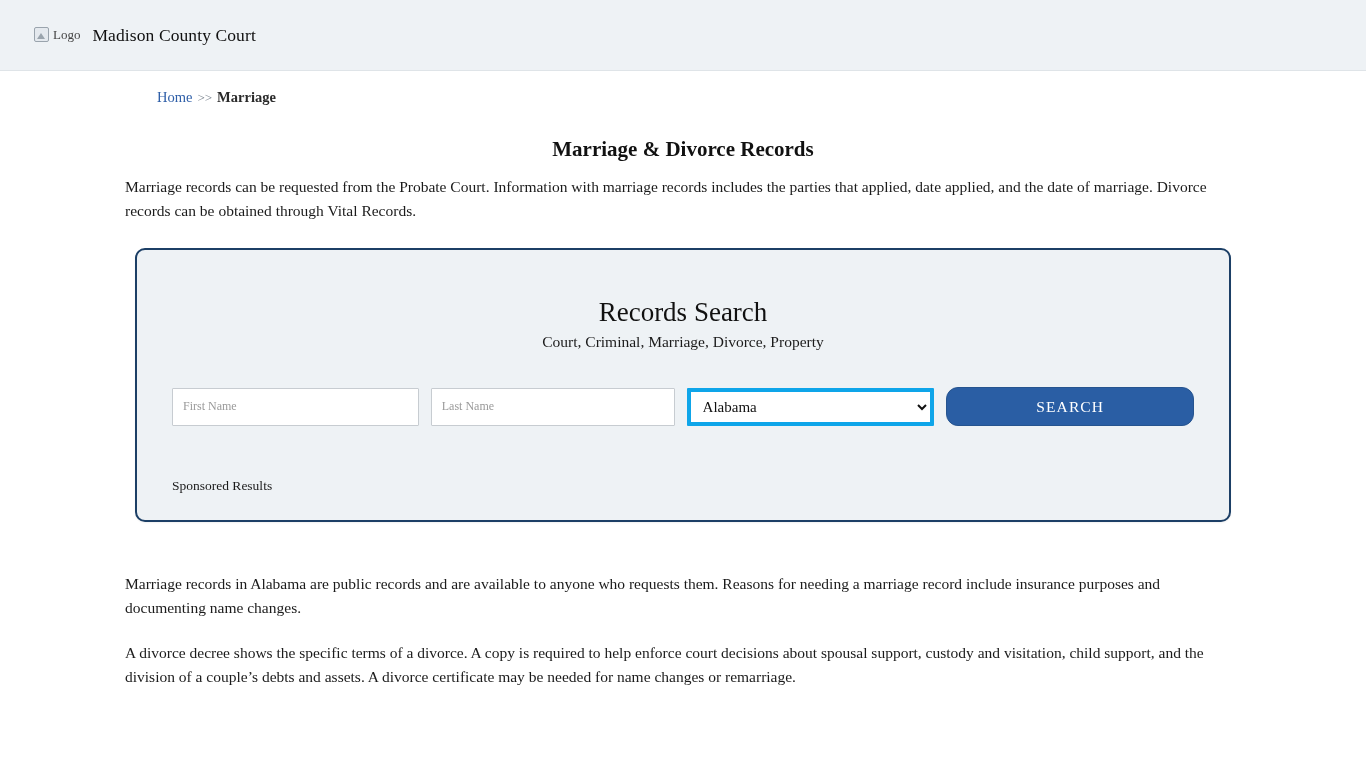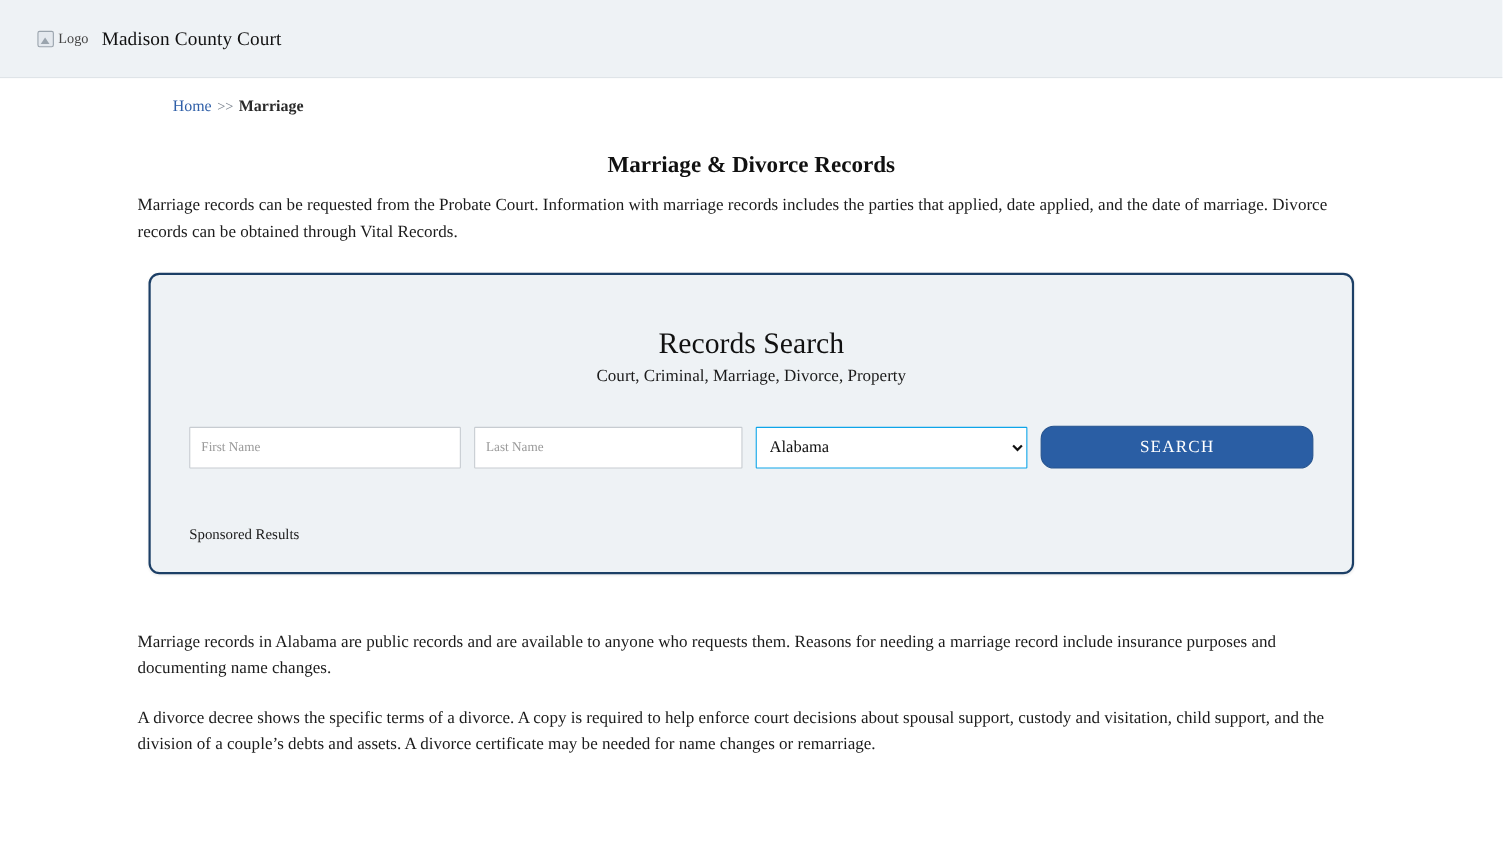--- a/index.html
+++ b/index.html
@@ -28,21 +28,21 @@
     align-items: center;
     padding: 0 52px 0 34px;
   }
   .brand {
     display: flex;
     align-items: center;
     gap: 12px;
   }
   .logo-broken {
     display: inline-flex;
-    align-items: flex-end;
+    align-items: flex-start;
     gap: 4px;
     font-size: 13px;
     color: #444;
     font-family: "Liberation Serif", serif;
   }
   .logo-broken .img-glyph {
     display: inline-block;
     width: 15px;
     height: 15px;
     border: 1px solid #9aa4ad;
@@ -160,21 +160,21 @@
     padding: 0 10px;
     color: #222;
     border-radius: 1px;
   }
   .search-form input[type="text"]::placeholder { color: #9a9a9a; }
   #first-name { width: 250px; }
   #last-name  { width: 247px; }
   .search-form select {
     width: 251px;
     height: 38px;
-    border: 1px solid #0ea5e9;
+    border: 4px solid #0ea5e9;
     background: #ffffff;
     font-size: 15px;
     font-family: "Liberation Serif", serif;
     padding: 0 8px;
     color: #111;
     border-radius: 1px;
   }
   .search-button {
     width: 251px;
     height: 39px;

